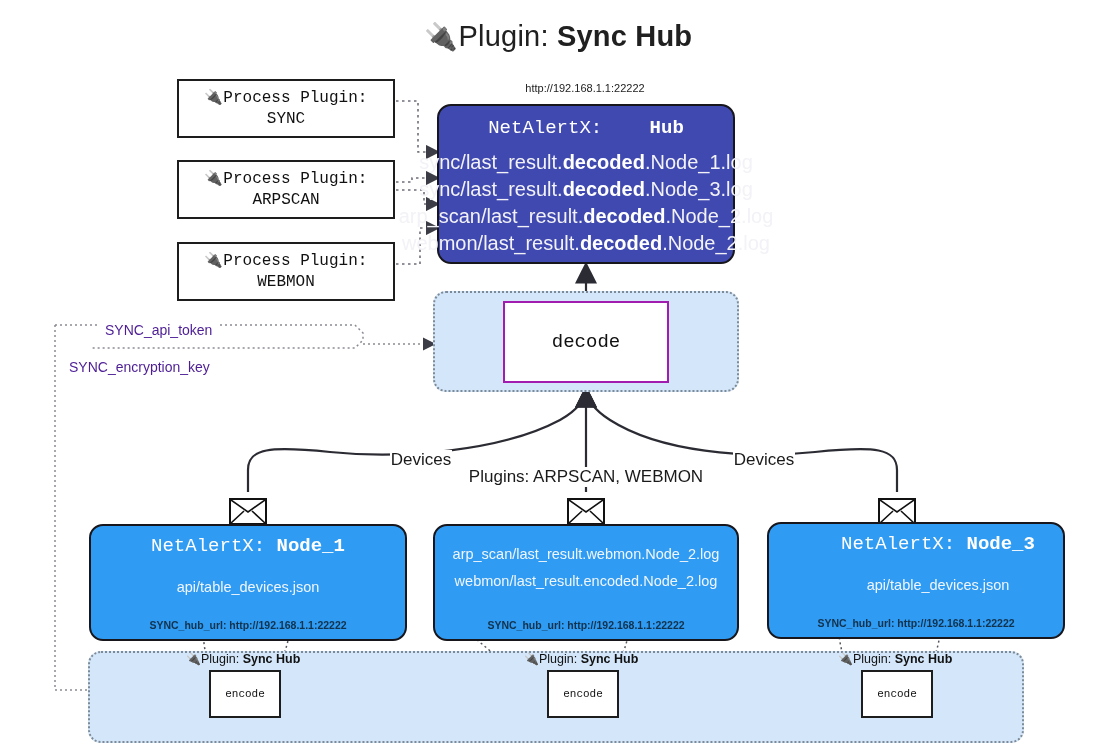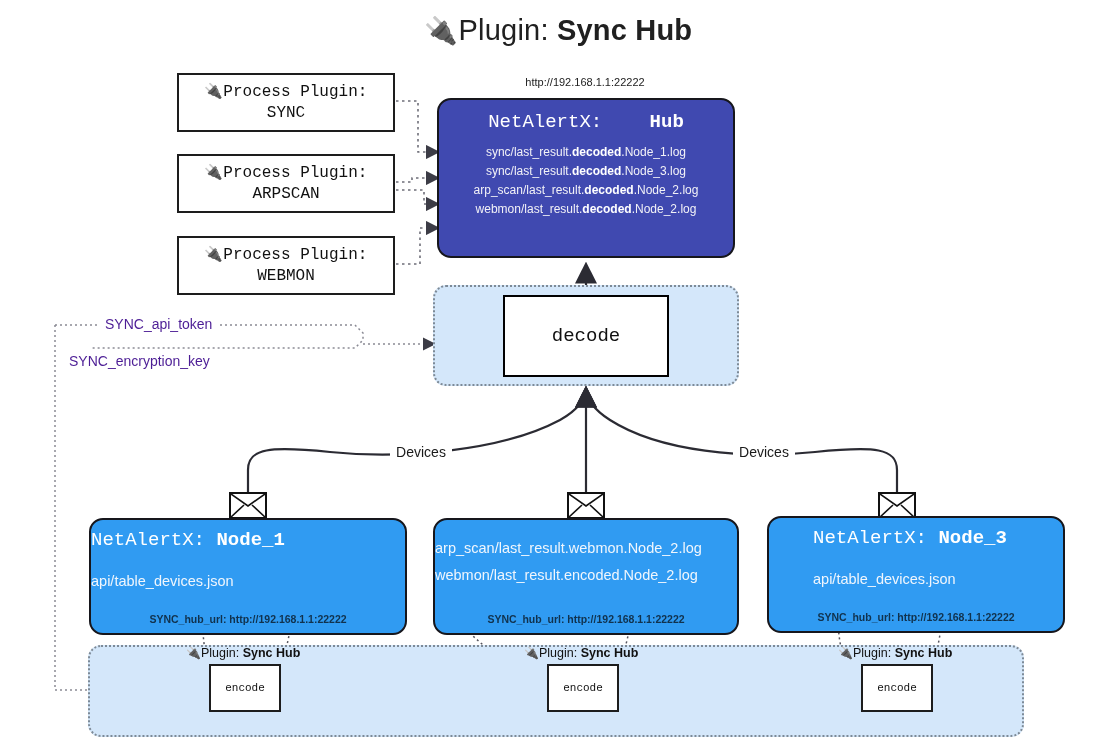--- a/index.html
+++ b/index.html
@@ -1,21 +1,21 @@
 <!DOCTYPE html>
 <html><head>
 <meta charset="utf-8">
 <style>
   html,body{margin:0;padding:0;background:#ffffff;}
   body{width:1117px;height:754px;position:relative;overflow:hidden;
        font-family:"Liberation Sans",sans-serif;color:#1a1a1a;}
   #stage{position:absolute;inset:0;width:1117px;height:754px;}
   #edges{position:absolute;left:0;top:0;width:1117px;height:754px;pointer-events:none;}
 
-  .abs{position:absolute;box-sizing:border-box;}
+  .abs{position:absolute;box-sizing:border-box;margin-top:6px;}
 
   
   .title{top:14px;left:0;width:1117px;text-align:center;font-size:29px;
          color:#202020;letter-spacing:.2px;white-space:nowrap;}
   .title .plug{font-size:27px;filter:grayscale(1);}
   .title .b{font-weight:bold;}
 
   .huburl{top:76px;left:435px;width:300px;text-align:center;font-size:11px;color:#222;}
 
   
@@ -24,36 +24,36 @@
         font-family:"Liberation Mono",monospace;font-size:16px;line-height:1.25;color:#111;}
   .pbox .l1{white-space:nowrap;}
   .pbox .plug{filter:grayscale(1);font-size:15px;}
 
   
   .hub{left:437px;top:98px;width:298px;height:160px;background:#4049b0;
        border:2px solid #16161c;border-radius:14px;color:#fff;
        padding-top:11px;display:flex;flex-direction:column;align-items:center;}
   .hub .hubtitle{font-family:"Liberation Mono",monospace;font-size:19px;margin-bottom:6px;white-space:nowrap;}
   .hub .hubtitle b{font-weight:bold;padding-left:36px;}
-  .hub .logline{font-size:12px;line-height:1.0;margin-top:7px;white-space:nowrap;color:#f2f2f7;}
+  .hub .logline{font-size:20px;line-height:1.0;margin-top:7px;white-space:nowrap;color:#f2f2f7;}
   .hub .logline b{font-weight:bold;color:#fff;}
 
   
   .dcontain{left:433px;top:285px;width:306px;height:101px;background:#d4e7fa;
             border:2px dotted #7d8a97;border-radius:13px;}
-  .decode{left:503px;top:295px;width:166px;height:82px;background:#fff;border:2px solid #000000;
+  .decode{left:503px;top:295px;width:166px;height:82px;background:#fff;border:2px solid #a21caf;
           display:flex;align-items:center;justify-content:center;
           font-family:"Liberation Mono",monospace;font-size:19px;color:#111;}
 
   
-  .elabel{font-size:14px;color:#1a1a1a;background:#fff;white-space:nowrap;text-align:center;}
+  .elabel{font-size:17px;color:#1a1a1a;background:#fff;white-space:nowrap;text-align:center;}
 
   
   .node{height:117px;background:#309bf2;border:2px solid #16161c;border-radius:14px;
-        color:#fff;display:flex;flex-direction:column;align-items:flex-start;padding-top:9px;}
+        color:#fff;display:flex;flex-direction:column;align-items:center;padding-top:9px;}
   .node .ntitle{font-family:"Liberation Mono",monospace;font-size:19px;white-space:nowrap;}
   .node .ntitle b{font-weight:bold;}
   .node .nline{font-size:14.5px;color:#f0f6fd;white-space:nowrap;}
   .node .nurl{position:absolute;bottom:8px;left:0;width:100%;text-align:center;
               font-size:10.5px;color:#11324d;font-weight:bold;white-space:nowrap;}
 
   
   .env{width:38px;height:27px;background:#fff;border:2px solid #111;}
 
   
@@ -158,20 +158,21 @@
   </div>
 
   <div class="abs dcontain"></div>
   <div class="abs decode">decode</div>
 
   <div class="abs tokenlabel" style="left:100px;top:316px;padding:0 5px;">SYNC_api_token</div>
   <div class="abs tokenlabel" style="left:64px;top:353px;padding:0 5px;">SYNC_encryption_key</div>
 
   <div class="abs elabel" style="left:390px;top:444px;width:62px;">Devices</div>
   <div class="abs elabel" style="left:733px;top:444px;width:62px;">Devices</div>
+  <div class="abs elabel" style="left:466px;top:461px;width:240px;">Plugins: ARPSCAN, WEBMON</div>
 
   <div class="abs env" style="left:229px;top:492px;">
     <svg width="34" height="23" viewBox="0 0 34 23">
         <path d="M0,0 L17,12 L34,0 M0,23 L13,11 M34,23 L21,11" stroke="#111" stroke-width="1.6" fill="none"></path>
       </svg>
   </div>
   <div class="abs env" style="left:567px;top:492px;">
     <svg width="34" height="23" viewBox="0 0 34 23">
         <path d="M0,0 L17,12 L34,0 M0,23 L13,11 M34,23 L21,11" stroke="#111" stroke-width="1.6" fill="none"></path>
       </svg>

